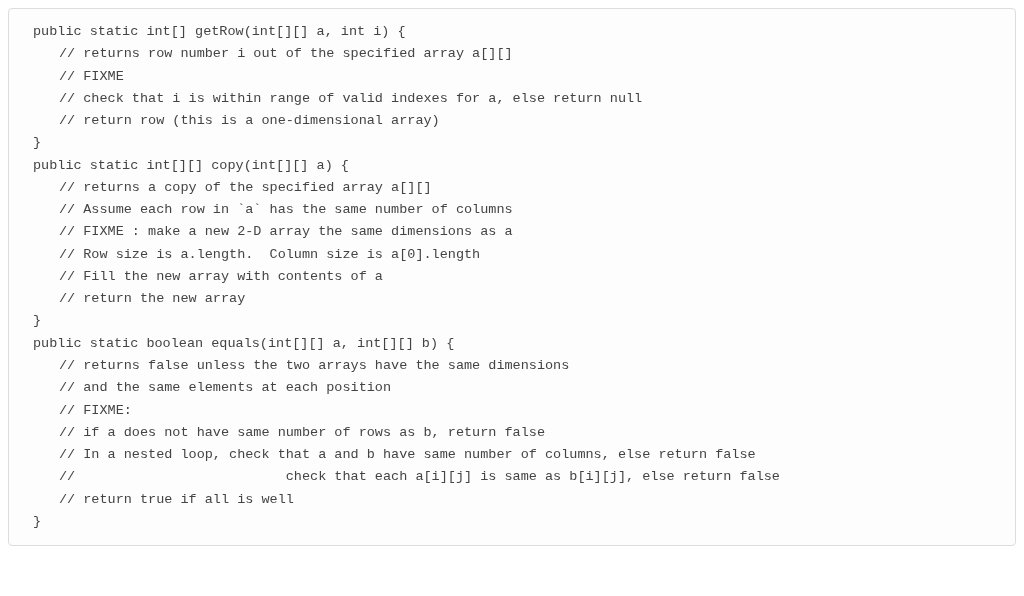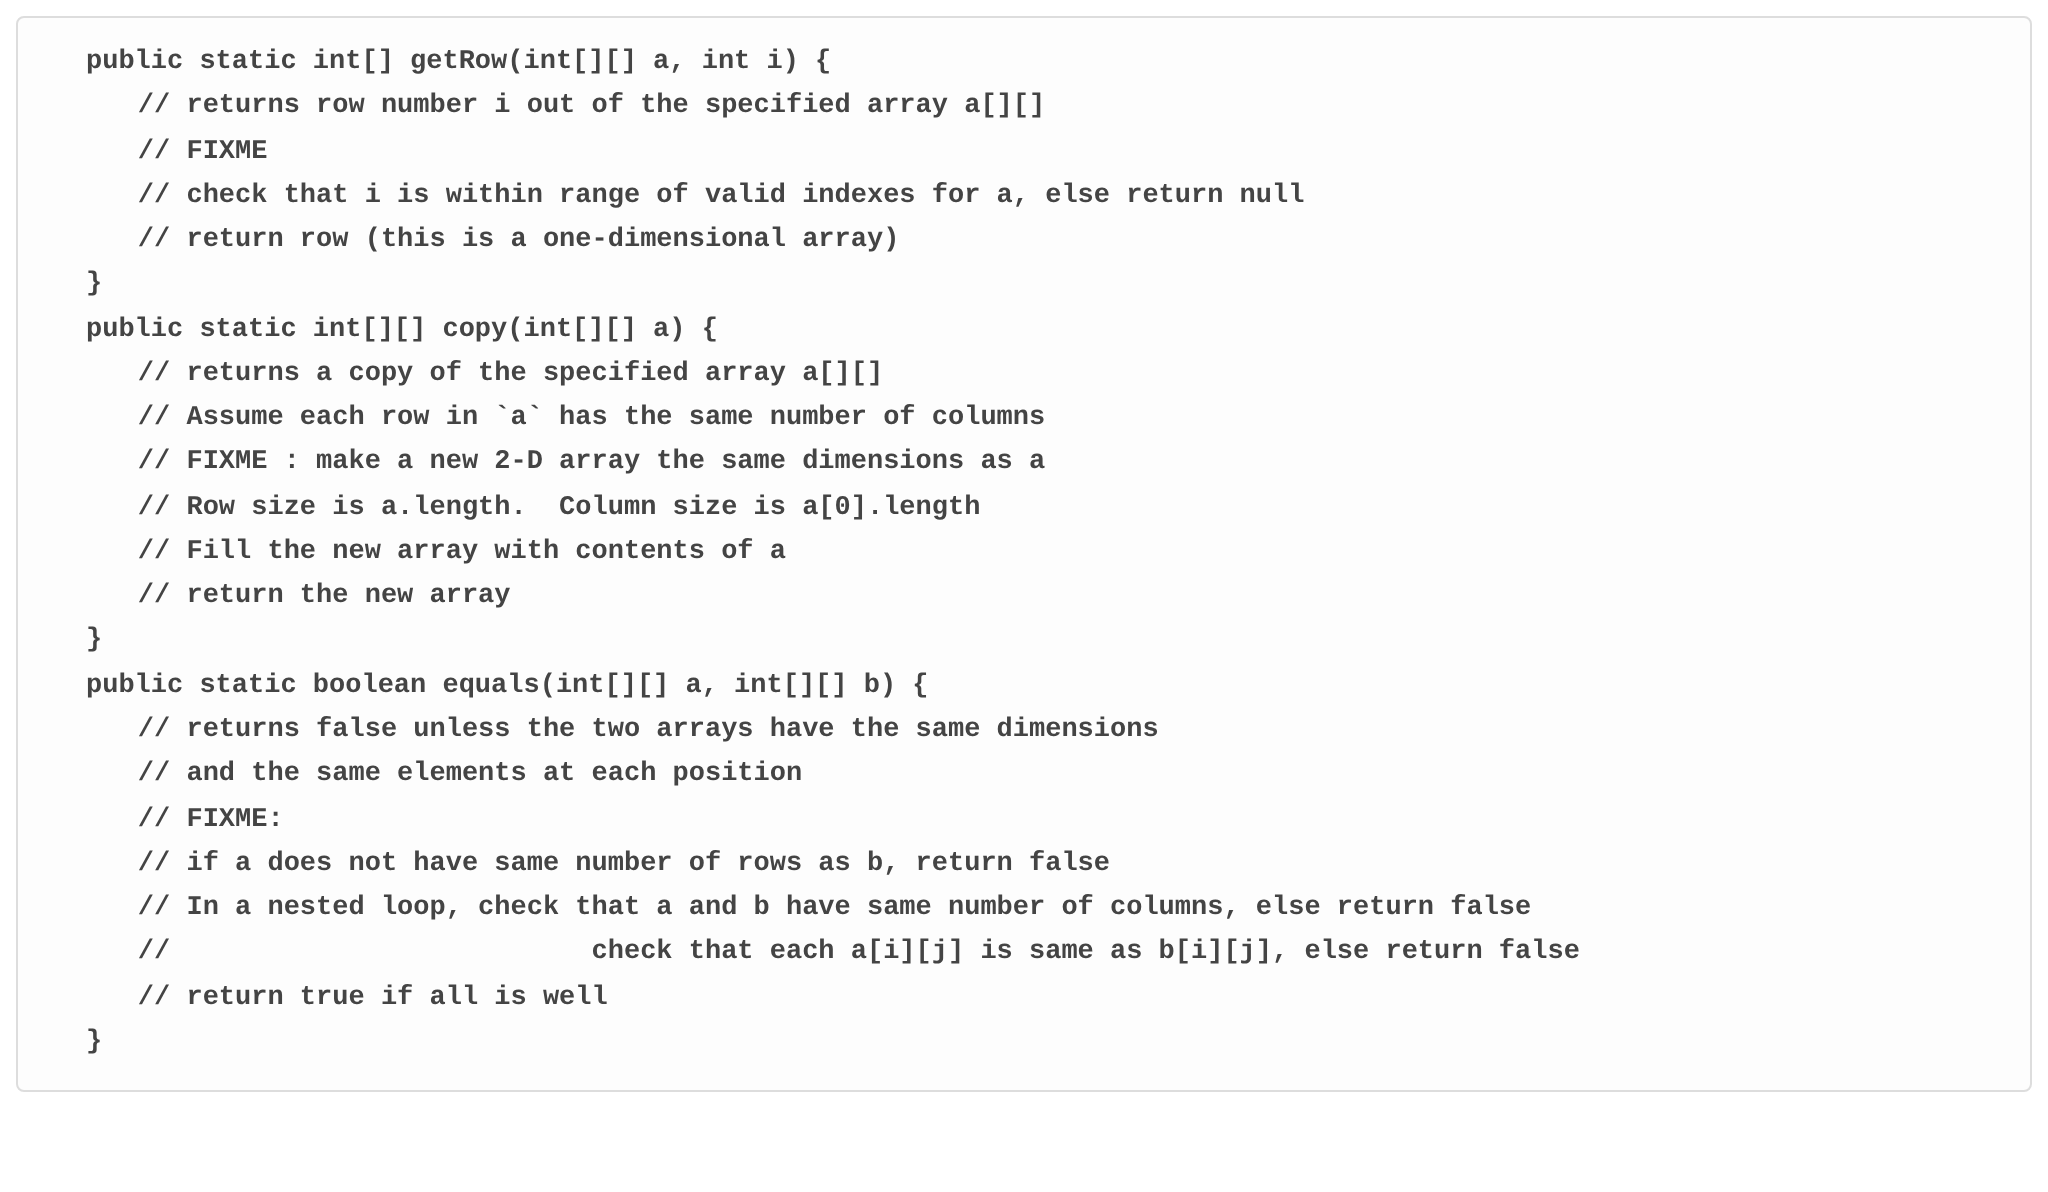--- a/index.html
+++ b/index.html
@@ -8,24 +8,23 @@
     padding: 8px;
     font-family: "Courier New", Courier, monospace;
     font-size: 13.5px;
     line-height: 1.65;
     color: #444;
   }
   .code-container {
     border: 1px solid #ddd;
     border-radius: 4px;
     background: #fdfdfd;
-    padding: 12px 34px;
+    padding: 12px 24px;
     overflow: auto;
     white-space: pre;
-    font-weight: bold;
   }
   .line { white-space: pre; }
   .indent-1 { padding-left: 3.2ch; }
 </style>
 </head>
 <body>
 
 <div class="code-container" id="code-block"><div class="line">public static int[] getRow(int[][] a, int i) {</div><div class="line indent-1">// returns row number i out of the specified array a[][]</div><div class="line indent-1">// FIXME</div><div class="line indent-1">// check that i is within range of valid indexes for a, else return null</div><div class="line indent-1">// return row (this is a one-dimensional array)</div><div class="line">}</div><div class="line"></div><div class="line">public static int[][] copy(int[][] a) {</div><div class="line indent-1">// returns a copy of the specified array a[][]</div><div class="line indent-1">// Assume each row in `a` has the same number of columns</div><div class="line indent-1">// FIXME : make a new 2-D array the same dimensions as a</div><div class="line indent-1">// Row size is a.length.  Column size is a[0].length</div><div class="line indent-1">// Fill the new array with contents of a</div><div class="line indent-1">// return the new array</div><div class="line">}</div><div class="line"></div><div class="line">public static boolean equals(int[][] a, int[][] b) {</div><div class="line indent-1">// returns false unless the two arrays have the same dimensions</div><div class="line indent-1">// and the same elements at each position</div><div class="line indent-1">// FIXME:</div><div class="line indent-1">// if a does not have same number of rows as b, return false</div><div class="line indent-1">// In a nested loop, check that a and b have same number of columns, else return false</div><div class="line indent-1">//                          check that each a[i][j] is same as b[i][j], else return false</div><div class="line indent-1">// return true if all is well</div><div class="line">}</div></div>
 
 </body></html>

